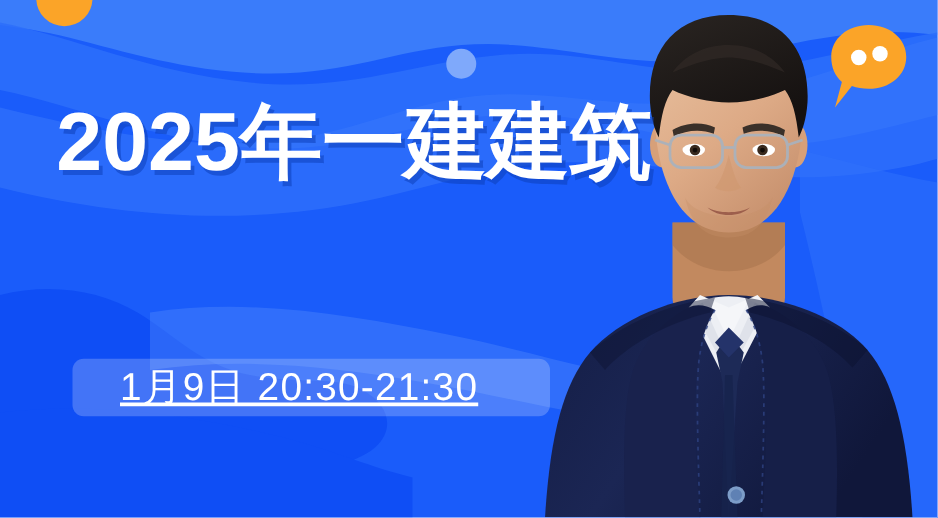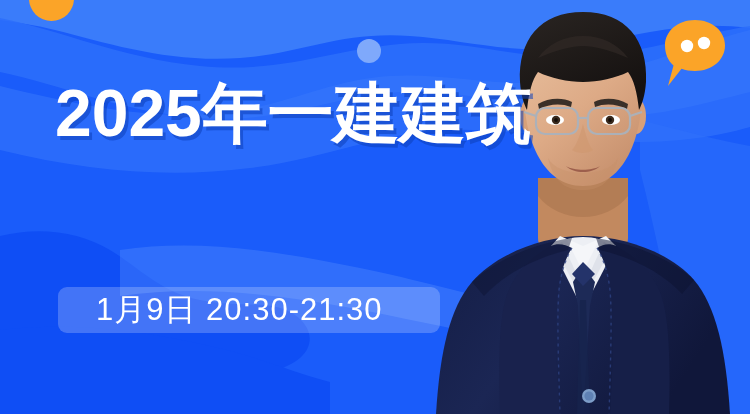--- a/index.html
+++ b/index.html
@@ -53,21 +53,21 @@
     position: absolute;
     left: 664px;
     top: 19px;
     width: 62px;
     height: 68px;
   }
 
   
   .headline {
     position: absolute;
-    left: 12px;
+    left: 2px;
     top: 80px;
     width: 520px;
     z-index: 5;
     padding-left: 17px;
   }
   .title-line {
     color: #ffffff;
     font-weight: bold;
     line-height: 1.0;
     white-space: nowrap;
@@ -97,20 +97,21 @@
     z-index: 5;
     display: flex;
     align-items: center;
   }
   .date-text {
     color: #ffffff;
     font-size: 31px;
     letter-spacing: 1px;
     margin-left: 38px;
     white-space: nowrap;
+    text-decoration: underline;
   }
 
   
   .presenter {
     position: absolute;
     right: 0;
     bottom: 0;
     width: 330px;
     height: 414px;
     z-index: 4;

